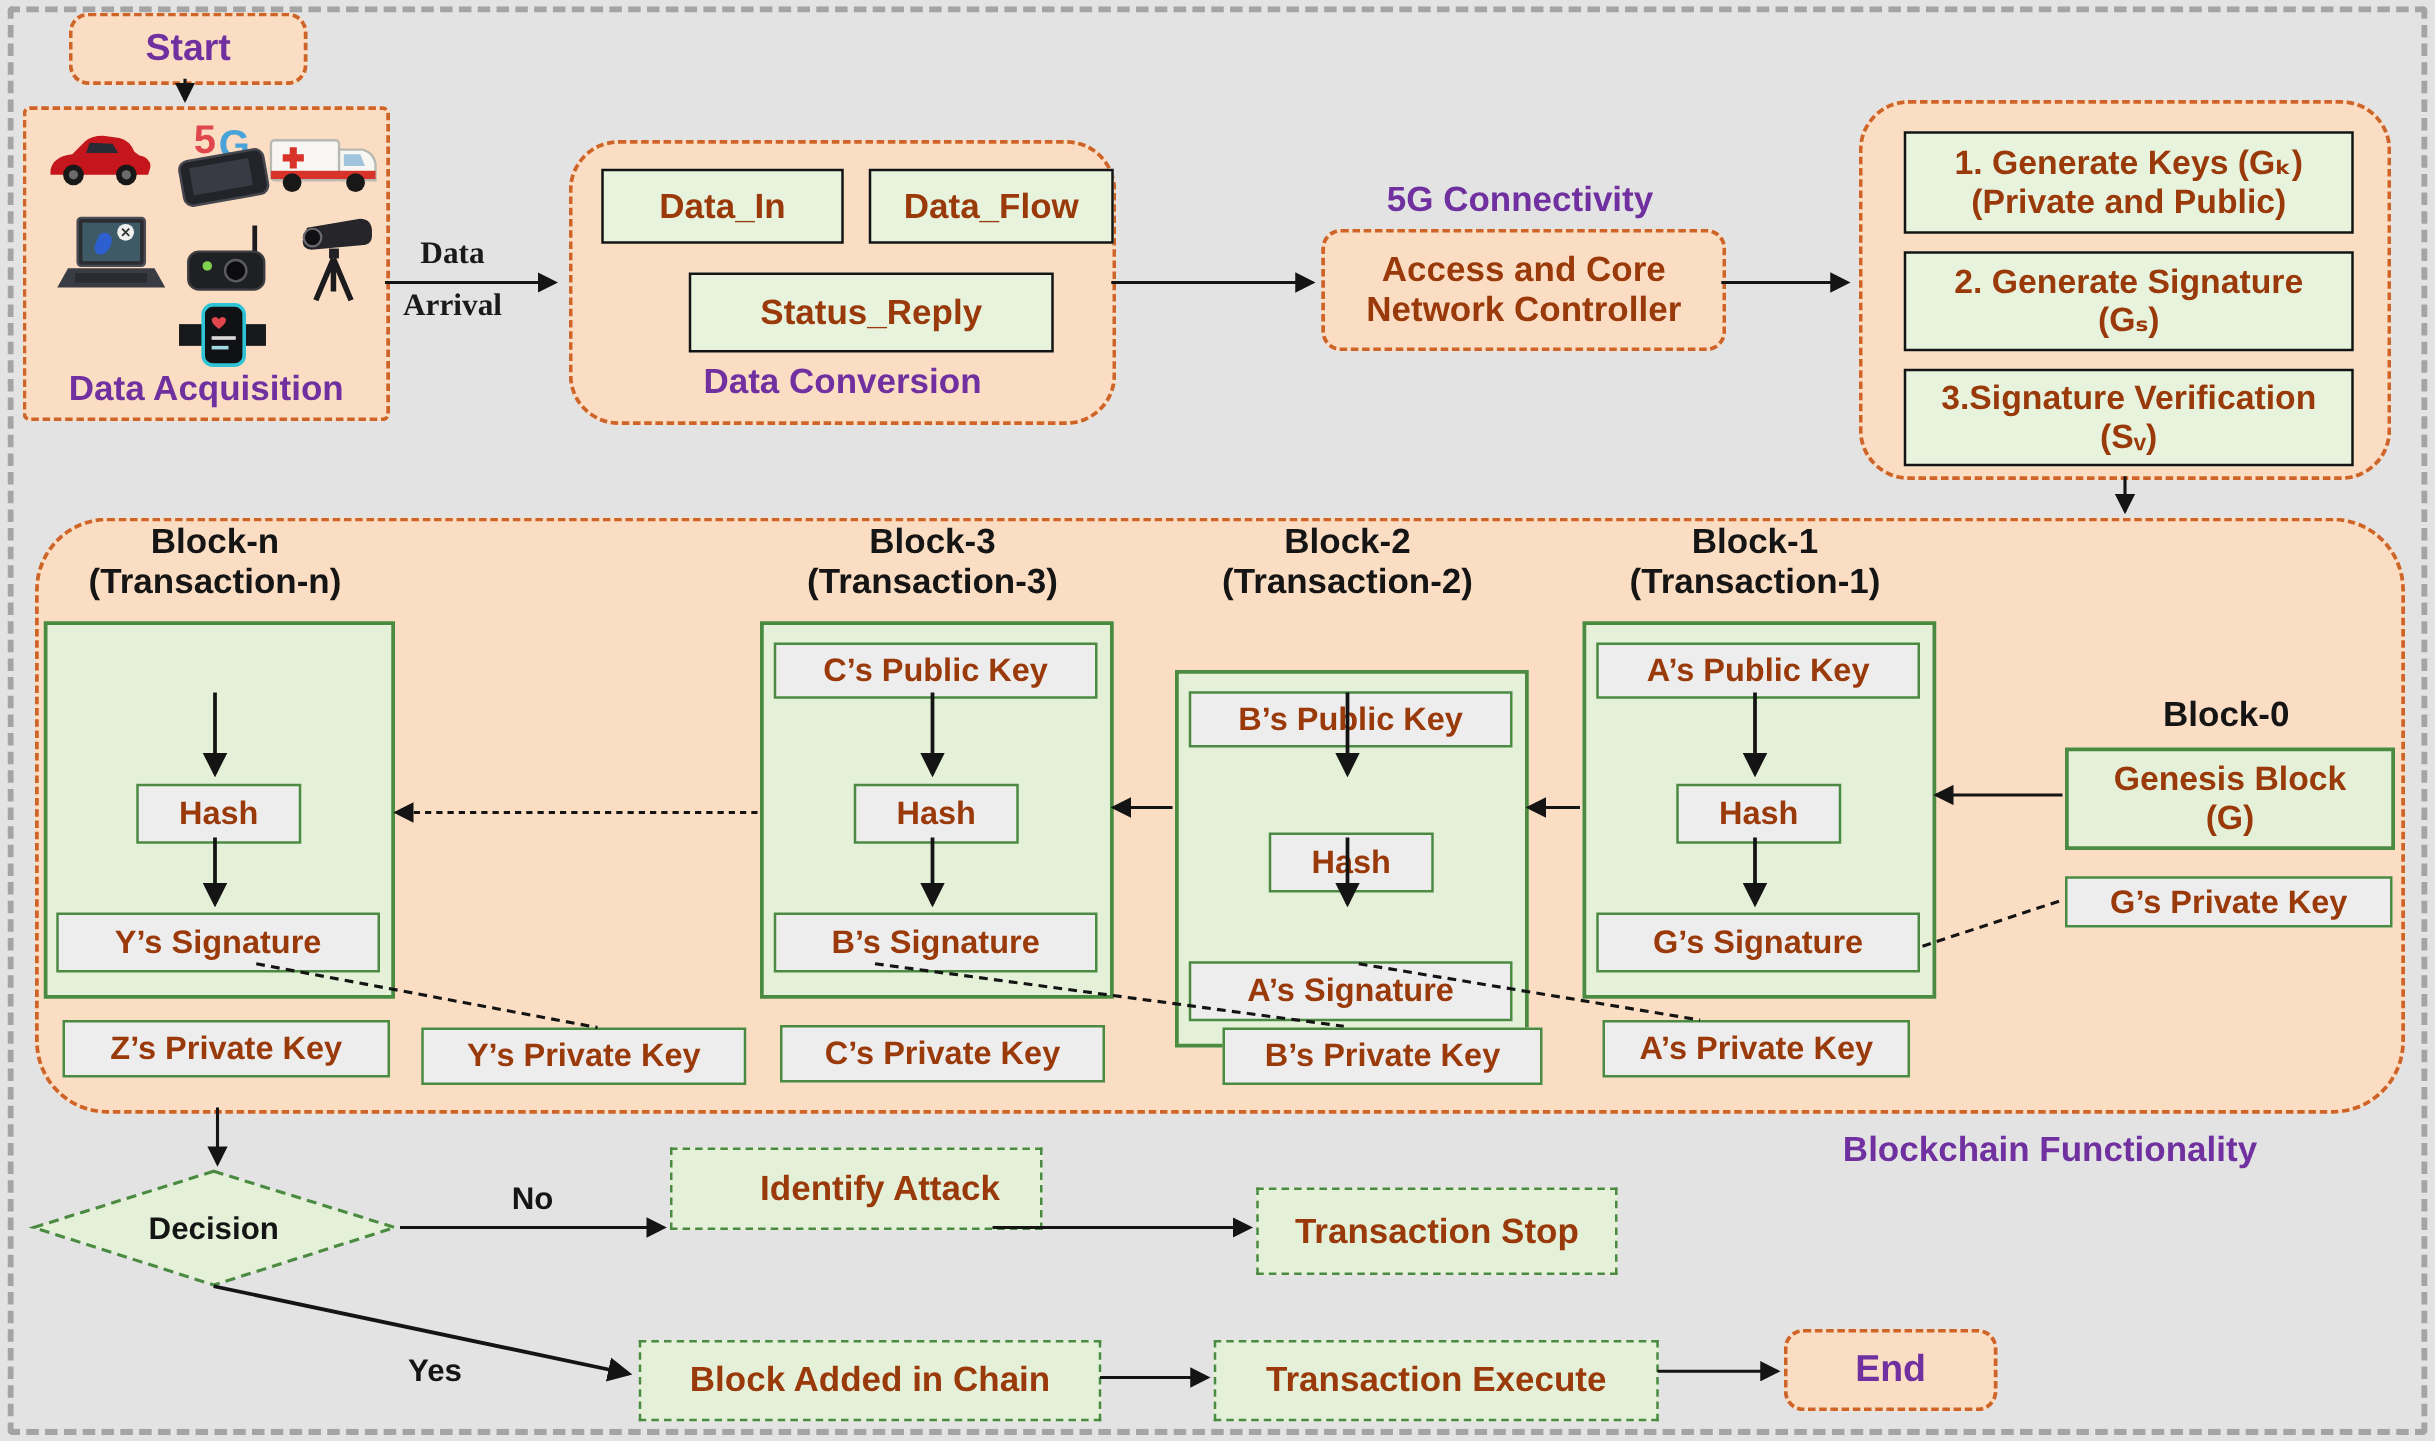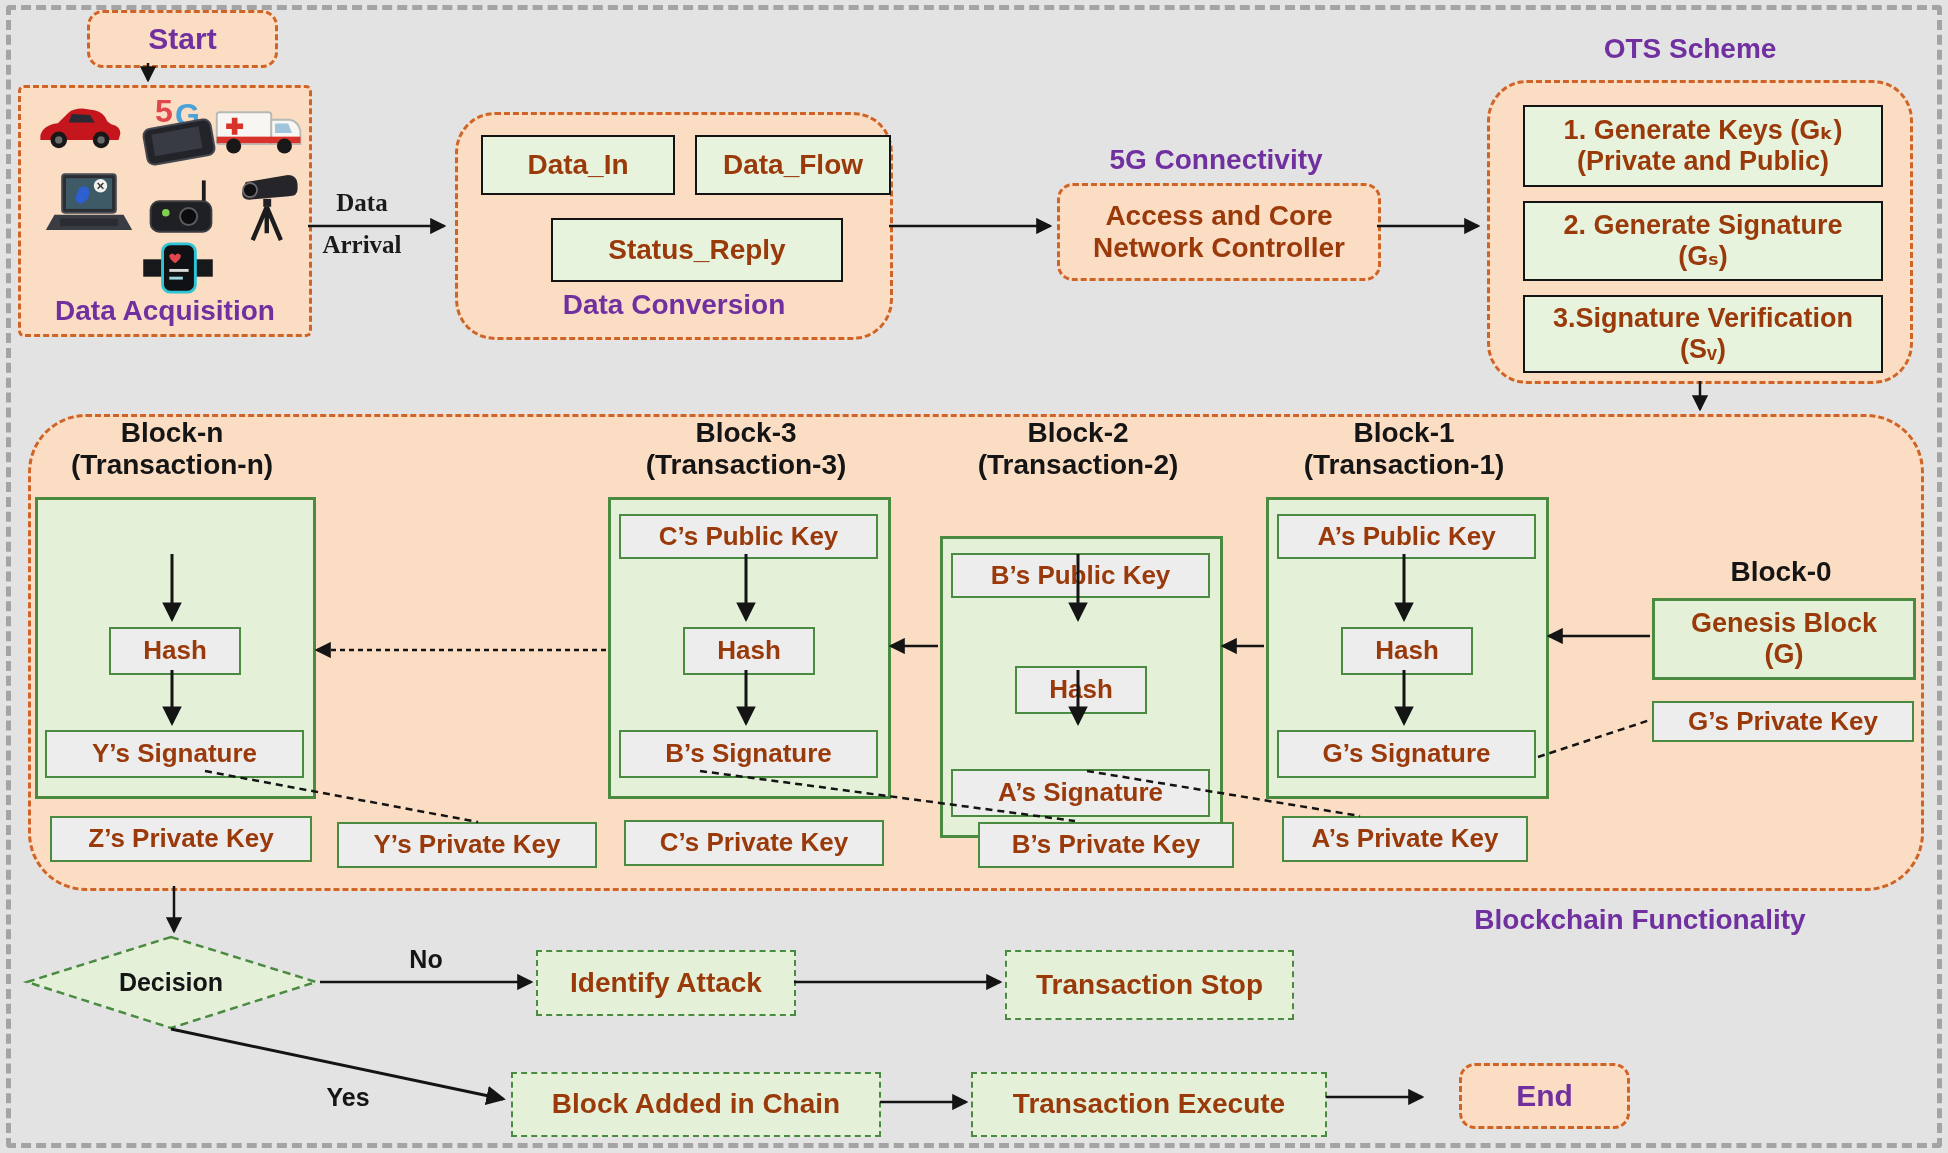--- a/index.html
+++ b/index.html
@@ -13,21 +13,21 @@
   .rounded{border-radius:16px;}
   .rounded-lg{border-radius:40px;}
   .rounded-xl{border-radius:58px;}
   .green-box{background:#e7f3dd;border:2.5px solid #141414;}
   .block{background:#e4f1d8;border:3px solid #4b8a41;}
   .slot{background:#ededed;border:2px solid #4b8a41;}
   .dash-green{background:#e4f1d8;border:2.5px dashed #4b8a41;}
   .t-red{color:#9a3a0b;font-weight:bold;}
   .t-purple{color:#7030a0;font-weight:bold;}
   .t-black{color:#151515;font-weight:bold;} .fs25{font-size:25px;} .fs26{font-size:26px;}
-  .fs27{font-size:27px;} .fs28{font-size:28px;} .fs30{font-size:30px;margin-left:32px;}
+  .fs27{font-size:27px;} .fs28{font-size:28px;} .fs30{font-size:30px;}
   .serif{font-family:"Liberation Serif","DejaVu Serif",serif;font-weight:bold;color:#1a1a1a;}
   .connectors{position:absolute;inset:0;pointer-events:none;}
   svg text.decision-txt{font-family:"Liberation Sans","DejaVu Sans",sans-serif;
         font-weight:bold;font-size:25px;fill:#151515;text-anchor:middle;}
 </style>
 </head>
 <body>
 
 <div class="stage">
   <div class="outer-frame"></div>
@@ -102,21 +102,20 @@
     <div class="abs cc green-box t-red fs28" style="left:93px;top:103px;width:288px;height:60px;">Status_Reply</div>
     <div class="abs cc t-purple fs28" style="left:0px;top:172px;width:432px;height:36px;">Data Conversion</div>
   </div>
 
   <div class="abs cc t-purple fs28" style="left:1076px;top:144px;width:280px;height:32px;">5G Connectivity</div>
   <div class="abs cc peach rounded t-red fs28" style="left:1057px;top:183px;width:318px;height:92px;">
     <span>Access and Core</span>
     <span>Network Controller</span>
   </div>
 
-  <div class="abs cc t-purple fs28" style="left:1540px;top:32px;width:300px;height:34px;">OTS Scheme</div>
   <div class="abs peach rounded-lg" style="left:1487px;top:80px;width:420px;height:298px;">
     <div class="abs cc green-box t-red fs27" style="left:33px;top:22px;width:356px;height:78px;">
       <span>1. Generate Keys (Gₖ)</span>
       <span>(Private and Public)</span>
     </div>
     <div class="abs cc green-box t-red fs27" style="left:33px;top:118px;width:356px;height:76px;">
       <span>2. Generate Signature</span>
       <span>(Gₛ)</span>
     </div>
     <div class="abs cc green-box t-red fs27" style="left:33px;top:212px;width:356px;height:74px;">
@@ -167,21 +166,21 @@
   <div class="abs cc slot t-red fs26" style="left:1652px;top:701px;width:258px;height:37px;">G’s Private Key</div>
 
   <div class="abs cc slot t-red fs26" style="left:50px;top:816px;width:258px;height:42px;">Z’s Private Key</div>
   <div class="abs cc slot t-red fs26" style="left:337px;top:822px;width:256px;height:42px;">Y’s Private Key</div>
   <div class="abs cc slot t-red fs26" style="left:624px;top:820px;width:256px;height:42px;">C’s Private Key</div>
   <div class="abs cc slot t-red fs26" style="left:978px;top:822px;width:252px;height:42px;">B’s Private Key</div>
   <div class="abs cc slot t-red fs26" style="left:1282px;top:816px;width:242px;height:42px;">A’s Private Key</div>
 
   <div class="abs cc t-purple fs28" style="left:1430px;top:903px;width:420px;height:34px;">Blockchain Functionality</div>
 
-  <div class="abs cc dash-green t-red fs28" style="left:536px;top:950px;width:256px;height:62px;">Identify Attack</div>
+  <div class="abs cc dash-green t-red fs28" style="left:536px;top:918px;width:256px;height:62px;padding-left:38px;">Identify Attack</div>
   <div class="abs cc dash-green t-red fs28" style="left:1005px;top:950px;width:285px;height:66px;">Transaction Stop</div>
   <div class="abs cc dash-green t-red fs28" style="left:511px;top:1072px;width:366px;height:61px;">Block Added in Chain</div>
   <div class="abs cc dash-green t-red fs28" style="left:971px;top:1072px;width:352px;height:61px;">Transaction Execute</div>
   <div class="abs cc peach rounded t-purple fs30" style="left:1427px;top:1063px;width:165px;height:60px;">
     <span>End</span>
   </div>
 
   <div class="abs cc t-black fs25" style="left:396px;top:944px;width:60px;height:30px;">No</div>
   <div class="abs cc t-black fs25" style="left:318px;top:1082px;width:60px;height:30px;text-align:right;">Yes</div>
 

